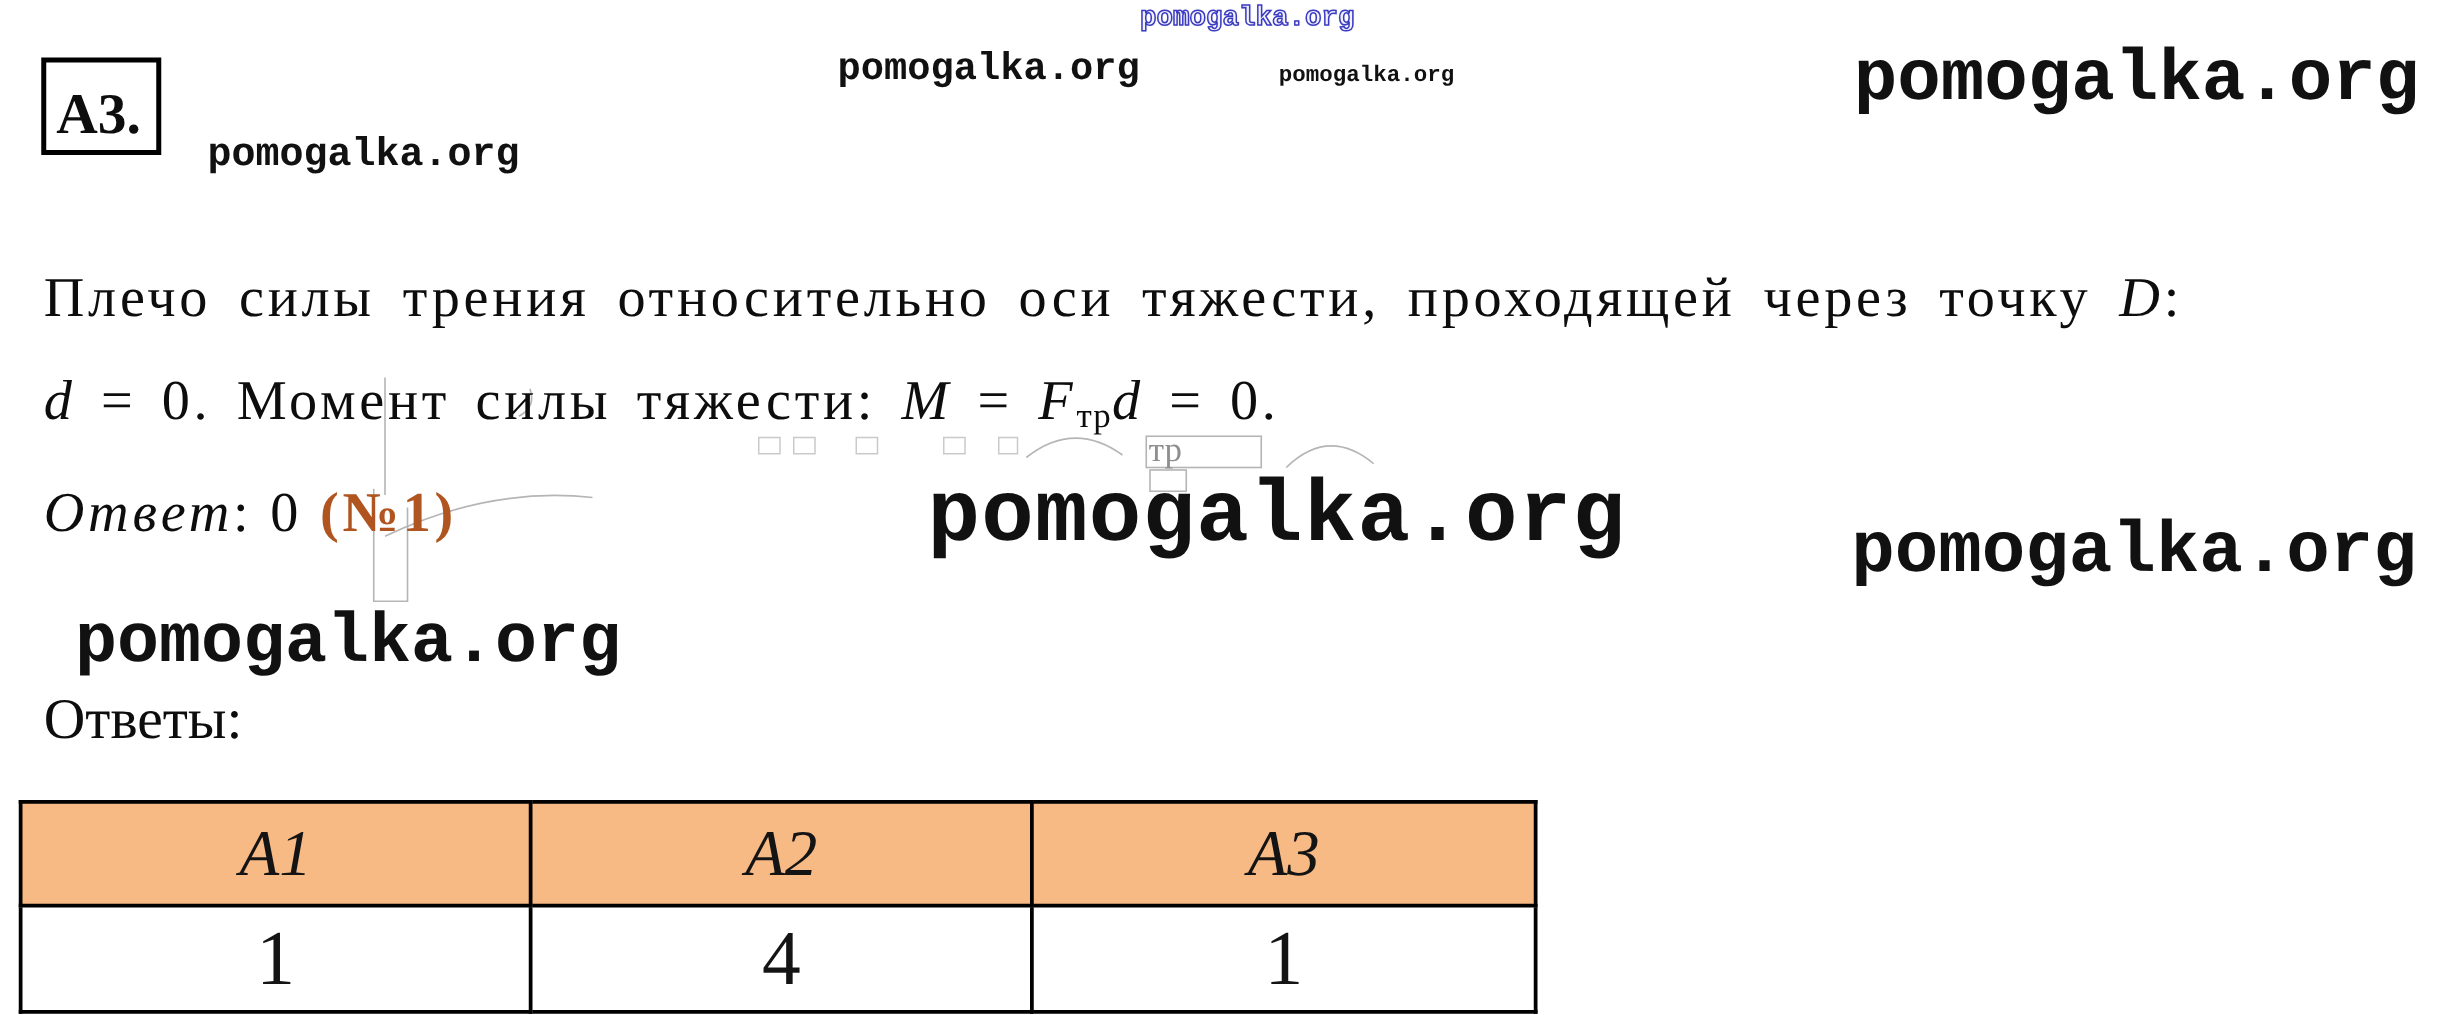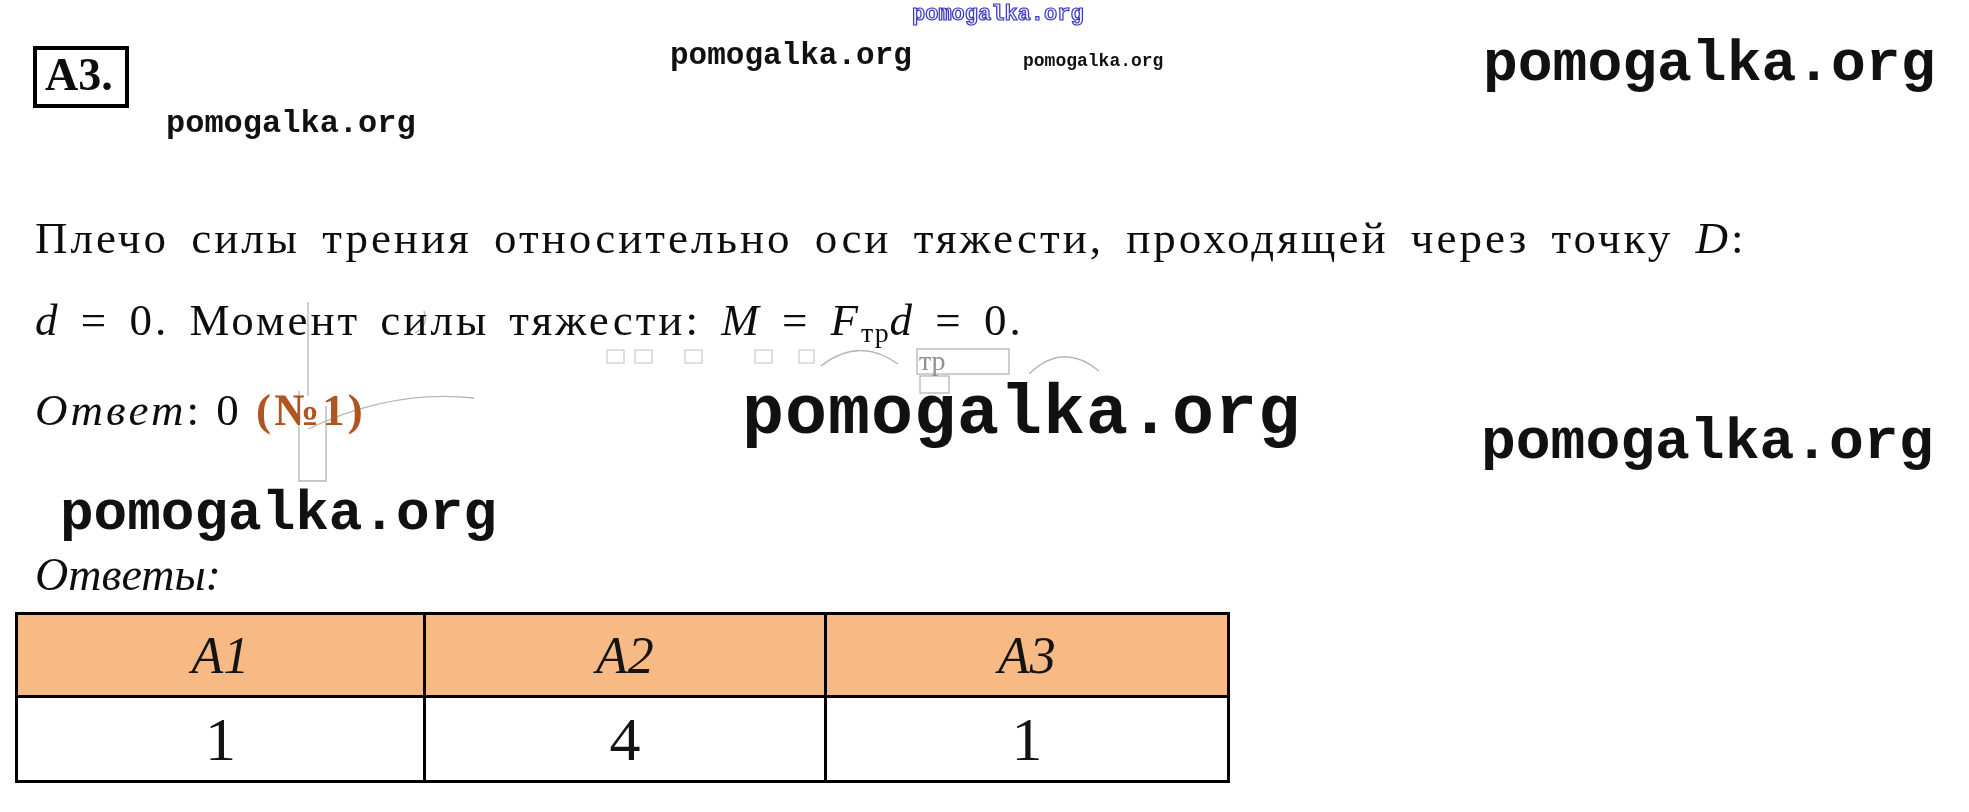--- a/index.html
+++ b/index.html
@@ -21,38 +21,38 @@
   .wm-c { left:1483px; top:36px;  font-size:58px; font-weight:600; }
   .wm-d { left:166px;  top:108px; font-size:32px; font-weight:700; }
   .wm-e { left:742px;  top:380px; font-size:70px; font-weight:600; letter-spacing:1px; }
   .wm-f { left:1481px; top:414px; font-size:58px; font-weight:600; }
   .wm-g { left:60px;   top:486px; font-size:56px; font-weight:700; }
   .wm-h { left:786px;  top:740px; font-size:17px; font-weight:600; }
   .wm-i { left:1028px; top:736px; font-size:24px; font-weight:600; }
 
   
   .a3box { left:33px; top:46px; border:4px solid #000;
-           padding:2px 12px 6px 8px; font-size:46px; font-weight:bold; }
+           padding:18px 12px 6px 8px; font-size:46px; font-weight:bold; }
 
   
   .sol-heading  { left:35px; top:140px; font-size:46px; font-style:italic; }
   .line1 { left:35px; top:216px; font-size:45px; letter-spacing:3px; word-spacing:8px; }
   .line2 { left:35px; top:298px; font-size:45px; letter-spacing:3px; word-spacing:6px; }
   .answer-line { left:35px; top:388px; font-size:45px; letter-spacing:3px;text-align:center; }
-  .ans-heading { left:35px; top:552px; font-size:46px; font-style:italic; }
+  .ans-heading { left:35px; top:552px; font-size:46px; }
   .var { font-style:italic; }
   .sub { font-size:0.62em; vertical-align:-0.25em; letter-spacing:1px; }
   .ans-num { font-weight:bold; color:var(--ans-num,#b0551f); }
 
   
   .ghost-svg { position:absolute; left:0; top:0; pointer-events:none; }
   .ghost-tr { left:919px; top:347px; font-size:28px; color:#8f8f8f; font-style:normal; }
 
   
-  .ans-table { position:absolute; left:15px; top:612px;
+  .ans-table { position:absolute; left:15px; top:640px;
                border-collapse:collapse; table-layout:fixed; width:1203px;padding-left:16px; }
   .ans-table th, .ans-table td {
     border:3px solid #000; text-align:center; padding:0; color:#141414; }
   .ans-table th { height:80px; background:var(--hdr-bg,#f8ba85);
                   font-style:italic; font-weight:normal; font-size:52px; }
   .ans-table td { height:82px; background:#fff; font-size:62px; }
   .col1 { width:405px; } .col2 { width:398px;margin-left:44px; } .col3 { width:400px; }
 </style>
 </head>
 <body>

